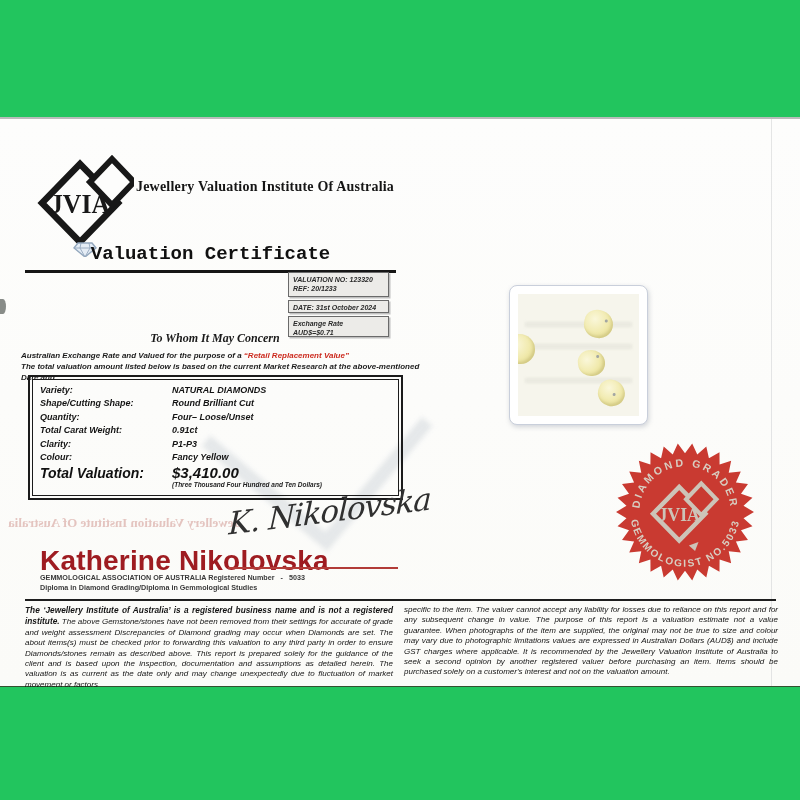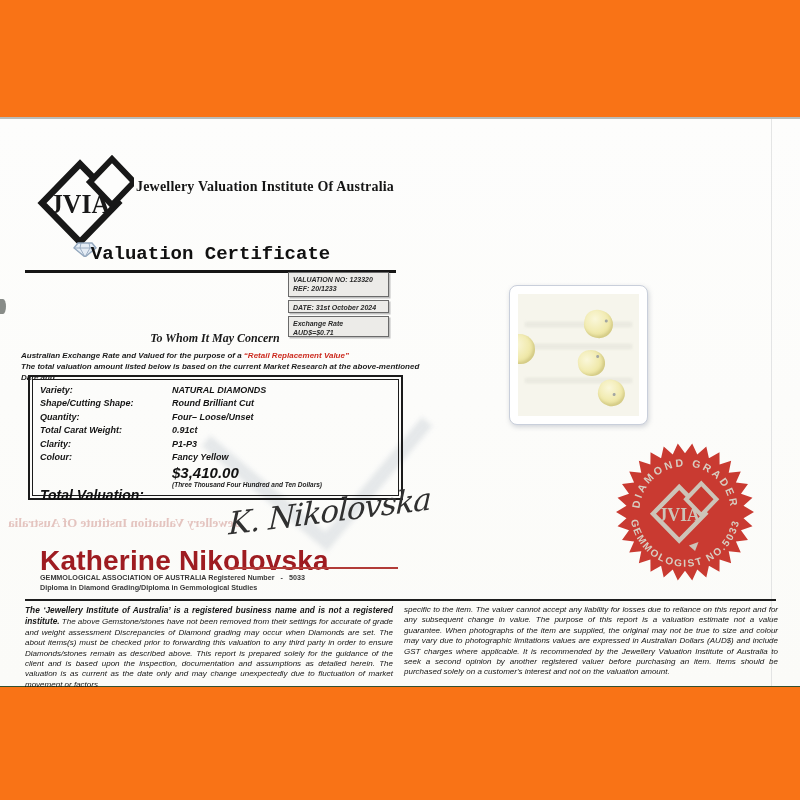--- a/index.html
+++ b/index.html
@@ -1,17 +1,17 @@
 <!DOCTYPE html>
 <html><head>
 <meta charset="utf-8">
 <style>
   html,body{margin:0;padding:0;background:#222;}
   .canvas{position:relative;width:800px;height:800px;overflow:hidden;
-          background:#f97316;font-family:"Liberation Sans",sans-serif;}
+          background:#22c55e;font-family:"Liberation Sans",sans-serif;}
   .page{position:absolute;left:0;top:117px;width:800px;height:567px;
         background:linear-gradient(#fdfdfc,#fbfbf8);
         border-top:2px solid #b9bcba;border-bottom:1px solid #33502f;}
   .fold-line{position:absolute;left:771px;top:0;width:1px;height:100%;
              background:#d8dadb;opacity:.7;}
   .edge-notch{position:absolute;left:0;top:180px;width:6px;height:15px;
               background:#4b514c;border-radius:0 60% 60% 0;opacity:.65;filter:blur(.5px);}
 
   
   .watermark-chevron{position:absolute;left:235px;top:235px;width:150px;height:150px;
@@ -54,21 +54,21 @@
   .intro .hl{color:#cc2a1e;}
 
   
   .dtable{position:absolute;left:28px;top:256px;width:367px;border:2px solid #1b1b1b;
           padding:2px;z-index:2;background:transparent;}
   .dtable-in{border:1px solid #1b1b1b;padding:3px 12px 3px 0;}
   .drow{display:flex;align-items:center;height:13.5px;padding-left:7px;}
   .drow .lbl{width:132px;font-weight:bold;font-style:italic;font-size:9px;color:#141414;}
   .drow .val{font-weight:bold;font-style:italic;font-size:9px;color:#141414;}
   .drow-total{display:flex;align-items:flex-start;padding-left:7px;height:27px;margin-top:1px;}
-  .drow-total .lbl{width:132px;font-weight:bold;font-style:italic;font-size:14px;color:#111;margin-top:22px;}
+  .drow-total .lbl{width:132px;font-weight:bold;font-style:italic;font-size:14px;color:#111;}
   .total-val{font-weight:bold;font-style:italic;font-size:15px;color:#111;line-height:15px;}
   .total-words{font-style:italic;font-weight:bold;font-size:6.5px;color:#222;margin-top:1px;}
 
   
   .bleed-mirror{position:absolute;left:30px;top:396px;width:210px;
       font-family:"Liberation Serif",serif;font-weight:bold;font-size:13px;
       color:rgba(196,118,112,.42);transform:scaleX(-1);filter:blur(.4px);
       white-space:nowrap;z-index:1;}
   .sig-script{position:absolute;left:228px;top:374px;z-index:3;
       font-family:"DejaVu Serif",serif;font-style:italic;font-size:31px;color:#303030;

